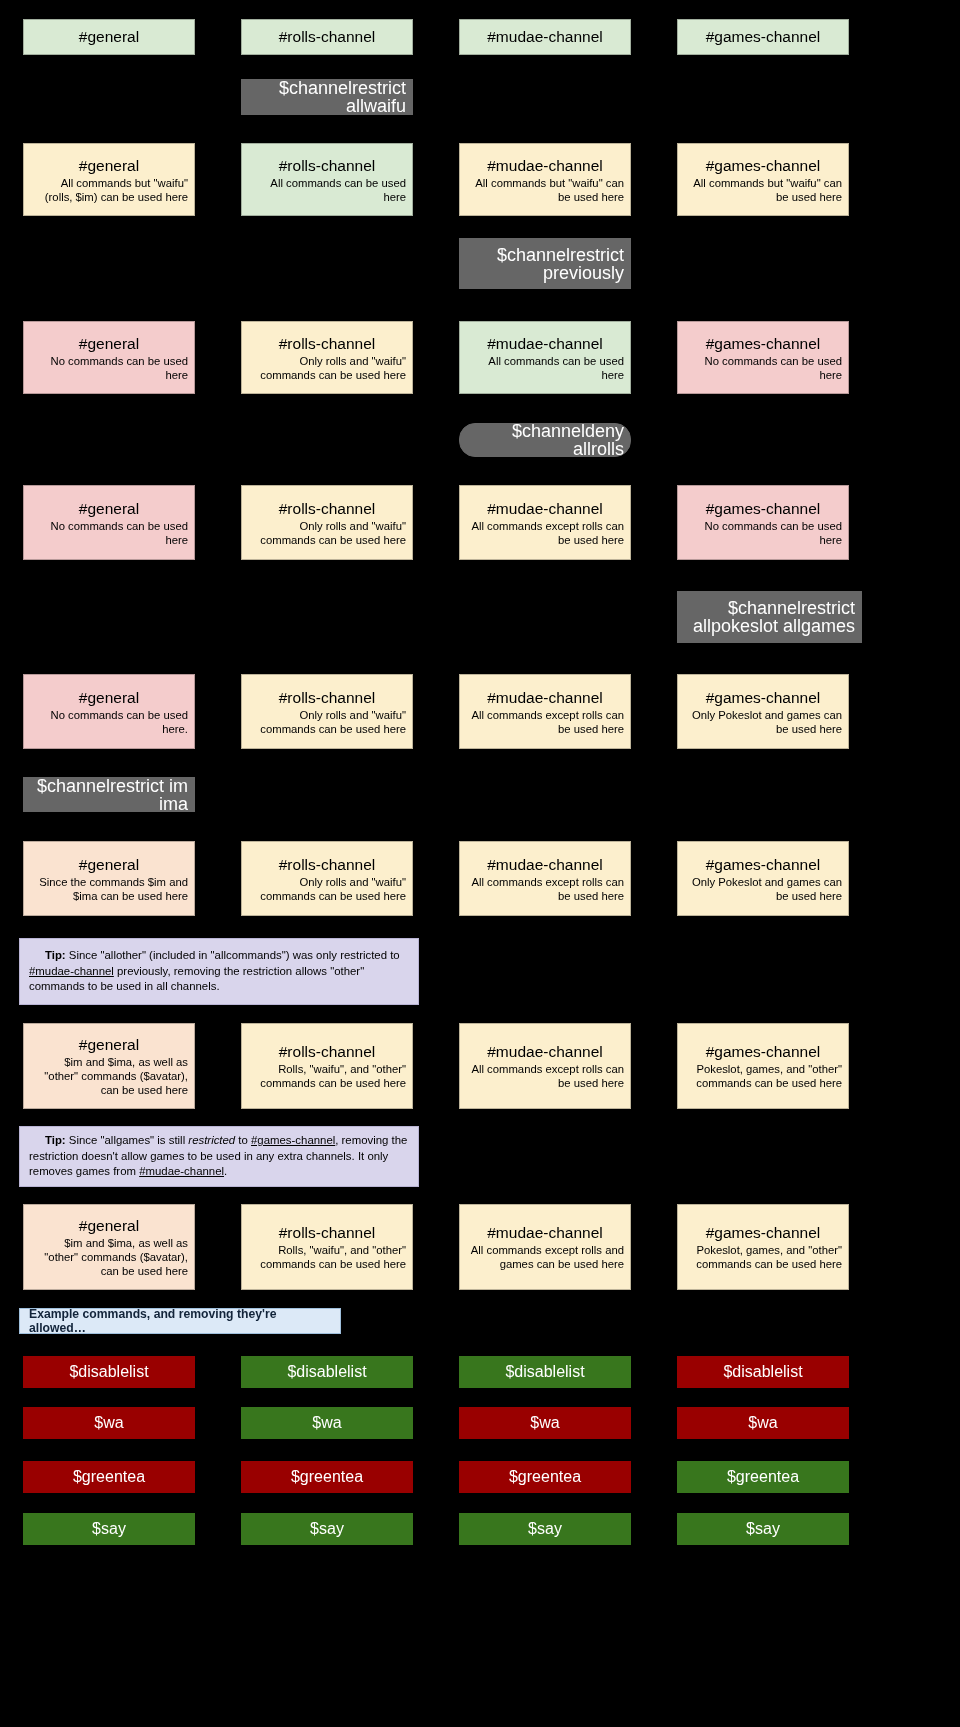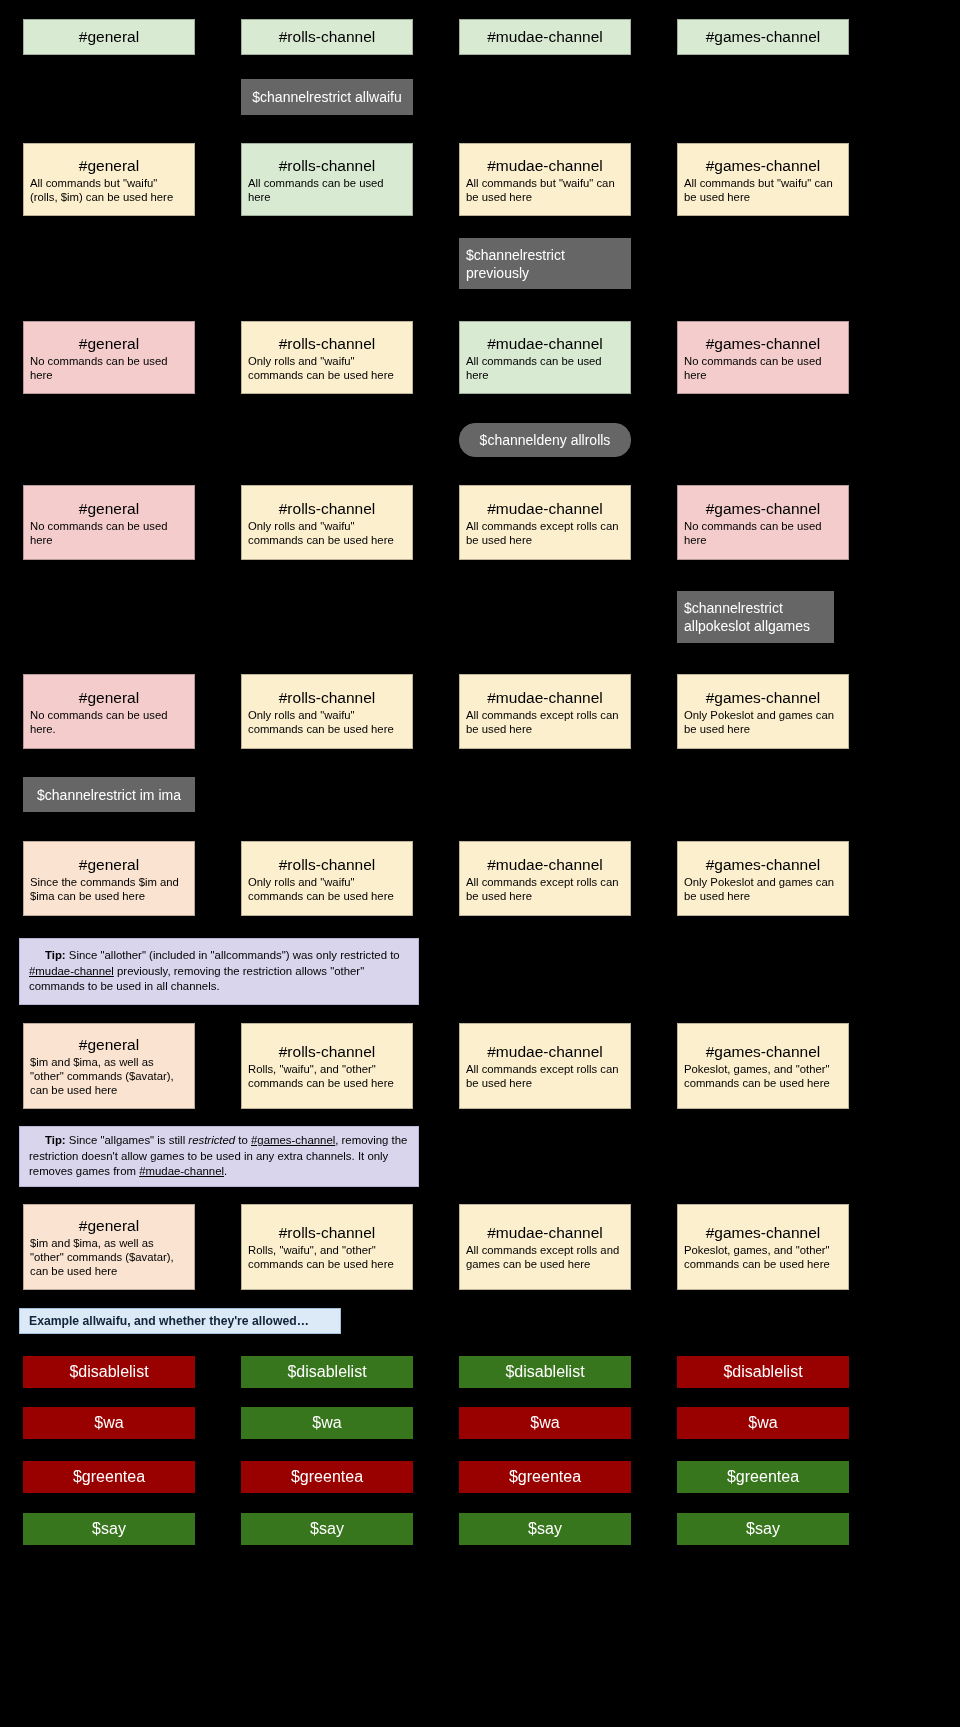--- a/index.html
+++ b/index.html
@@ -21,21 +21,21 @@
     background: #000000;
   }
   
   .cell {
     position: absolute;
     box-sizing: border-box;
     display: flex;
     flex-direction: column;
     align-items: center;
     justify-content: center;
-    text-align: left;
+    text-align: right;
     padding: 4px 6px;
   }
   
   .chan {
     border: 1px solid rgba(0,0,0,0.25);
     color: #000000;
   }
   .chan .title {
     font-size: 15.5px;
     line-height: 19px;
@@ -47,21 +47,21 @@
     line-height: 14px;
     color: #000000;
     margin-top: 1px;
   }
   .chan.only-title .title { line-height: 20px; }
 
   
   .cmd {
     background: #666666;
     color: #ffffff;
-    font-size: 14px;
+    font-size: 18px;
     line-height: 18px;
     border: 1px solid #666666;
   }
 
   
   .tip {
     background: #d9d5ec;
     color: #000000;
     border: 1px solid #b9b4d4;
     font-size: 11.4px;
@@ -228,34 +228,34 @@
     </div>
     <div class="cell cmd" style="left: 241px; top: 79px; width: 172px; height: 36px;">
       <span>$channelrestrict allwaifu</span>
     </div>
     <div class="cell cmd" style="left: 459px; top: 238px; width: 172px; height: 51px;">
       <span>$channelrestrict previously</span>
     </div>
     <div class="cell cmd" style="left: 459px; top: 423px; width: 172px; height: 34px; border-radius: 16px;">
       <span>$channeldeny allrolls</span>
     </div>
-    <div class="cell cmd" style="left: 677px; top: 591px; width: 157px; height: 52px;">
+    <div class="cell cmd" style="left: 677px; top: 591px; width: 185px; height: 52px;">
       <span>$channelrestrict allpokeslot allgames</span>
     </div>
     <div class="cell cmd" style="left: 23px; top: 777px; width: 172px; height: 35px;">
       <span>$channelrestrict im ima</span>
     </div>
     <div class="cell tip" style="left: 19px; top: 938px; width: 400px; height: 67px;">
       <div><b>Tip:</b><span> Since "allother" (included in "allcommands") was only restricted to </span><u>#mudae-channel</u><span> previously, removing the restriction allows "other" commands to be used in all channels.</span></div>
     </div>
     <div class="cell tip" style="left: 19px; top: 1126px; width: 400px; height: 61px;">
       <div><b>Tip:</b><span> Since "allgames" is still </span><i>restricted</i><span> to </span><u>#games-channel</u><span>, removing the restriction doesn't allow games to be used in any extra channels. It only removes games from </span><u>#mudae-channel</u><span>.</span></div>
     </div>
     <div class="cell exheader" style="left: 19px; top: 1308px; width: 322px; height: 26px;">
-      <span>Example allwaifu, and whether they're allowed…</span>
+      <span>Example commands, and removing they're allowed…</span>
     </div>
     <div class="cell chip deny" style="left: 23px; top: 1356px; width: 172px; height: 32px;">
       <span>$disablelist</span>
     </div>
     <div class="cell chip allow" style="left: 241px; top: 1356px; width: 172px; height: 32px;">
       <span>$disablelist</span>
     </div>
     <div class="cell chip allow" style="left: 459px; top: 1356px; width: 172px; height: 32px;">
       <span>$disablelist</span>
     </div>

